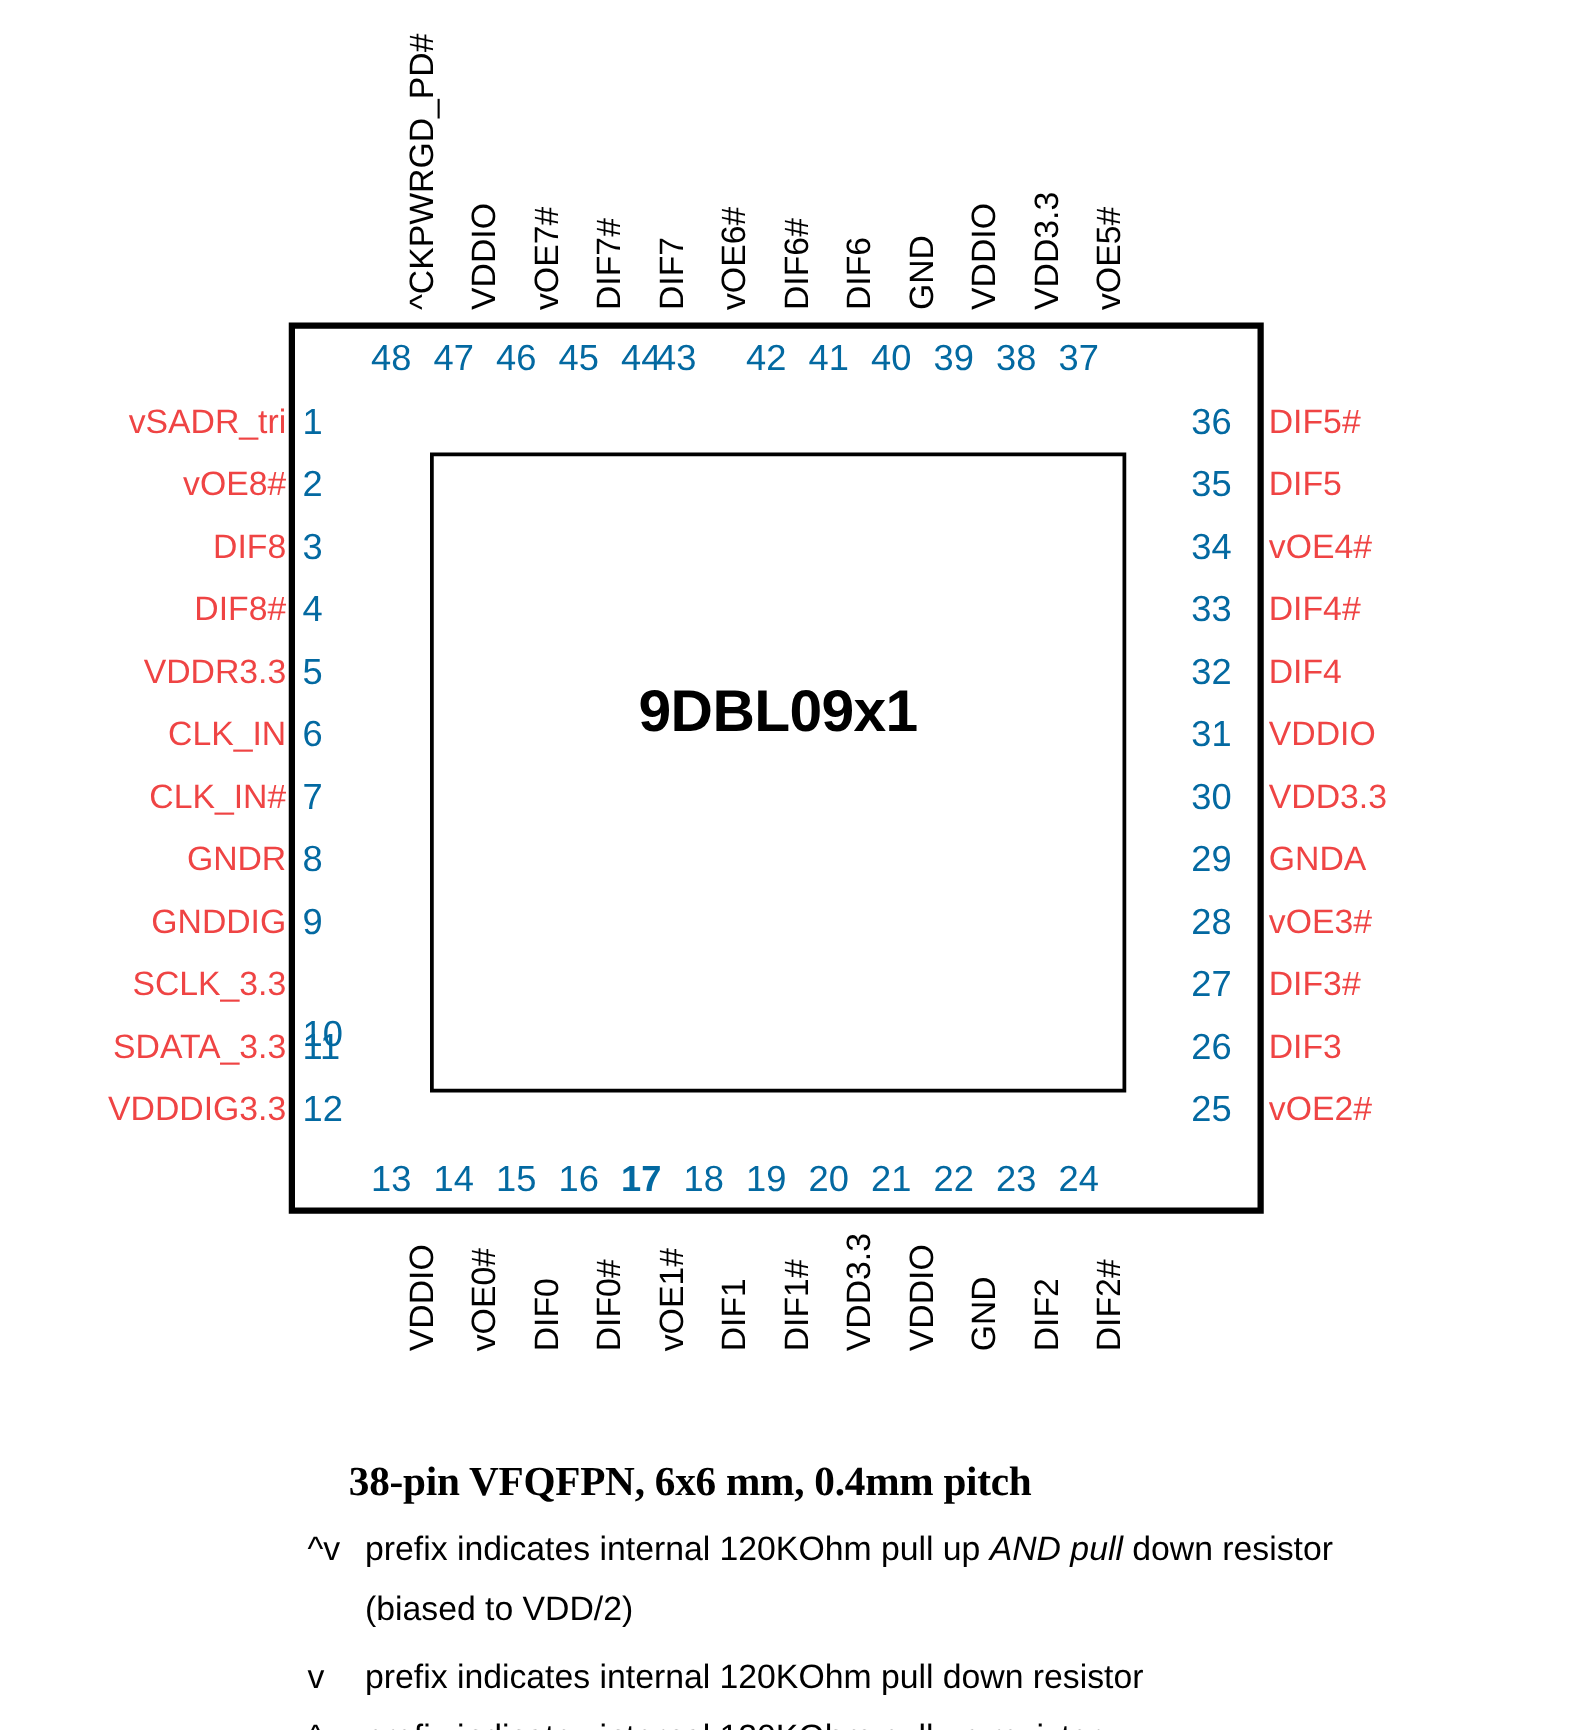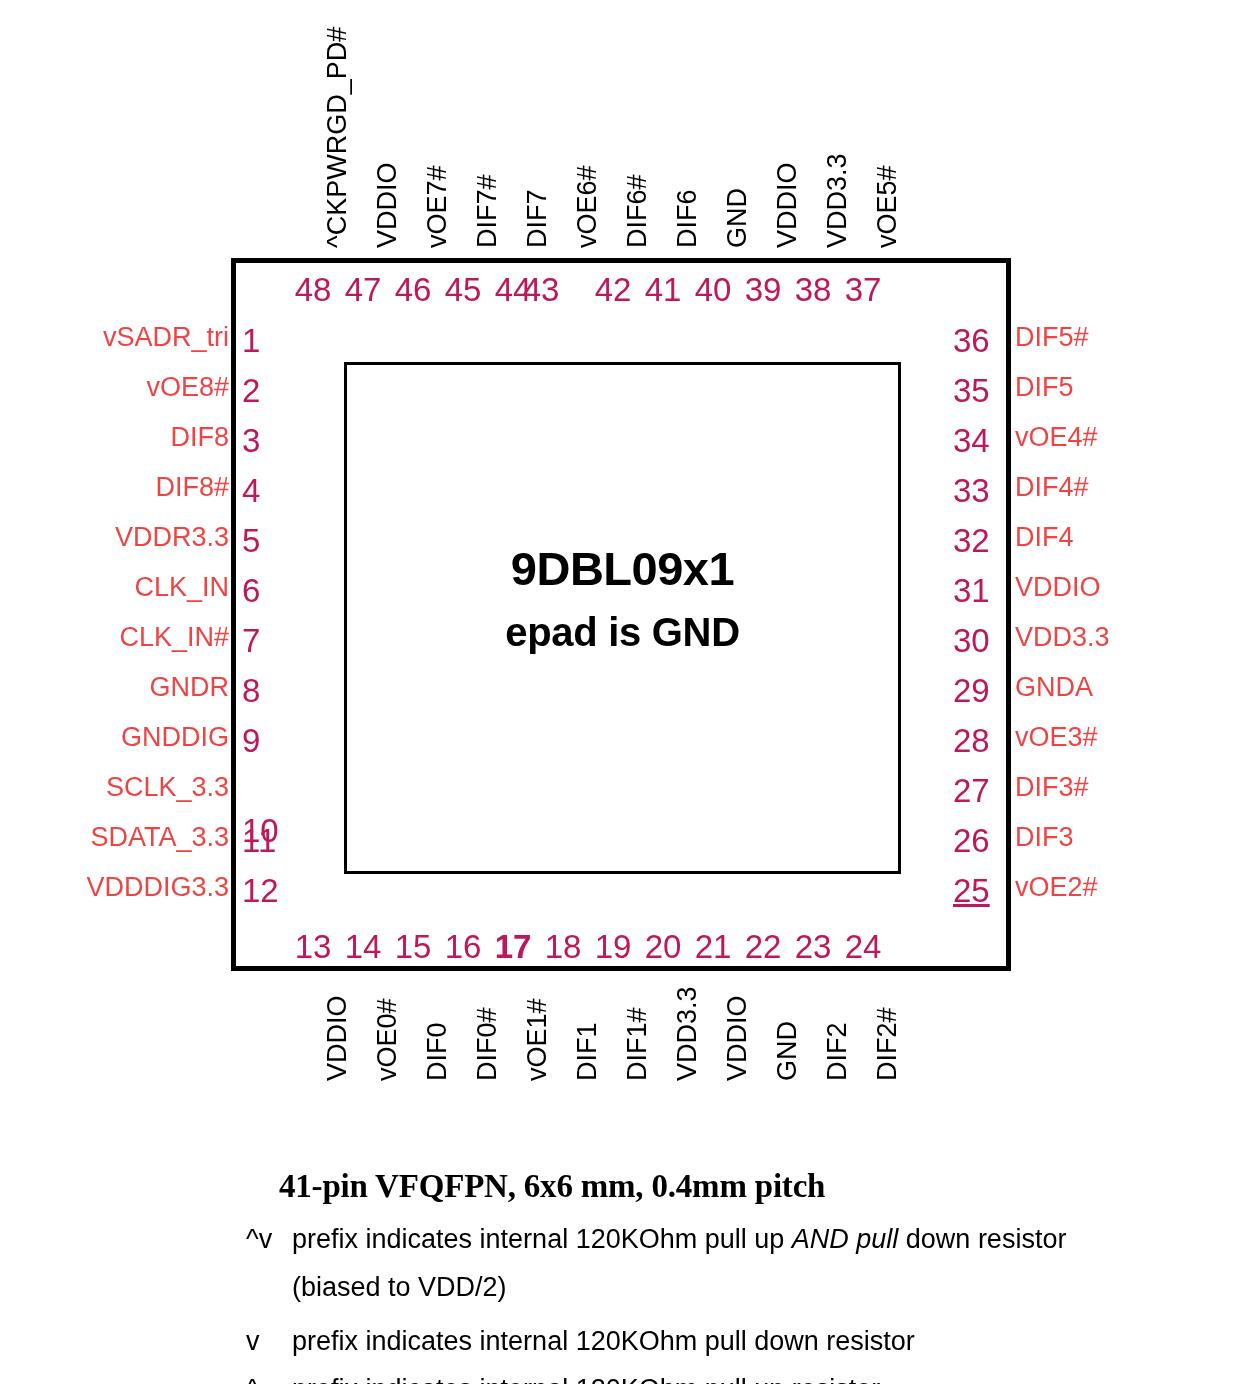--- a/index.html
+++ b/index.html
@@ -47,23 +47,23 @@
   #part-text .part-sub {
     font-size: 40px;
     font-weight: bold;
     letter-spacing: -0.3px;
     margin-top: 8px;
   }
 
   
   .pin-num {
     position: absolute;
-    font-size: 33px;
+    font-size: 29px;
     font-weight: normal;
-    color: #be185d;
+    color: #0369a1;
     white-space: nowrap;
   }
   .pin-num.top, .pin-num.bottom {
     width: 50px;
     text-align: center;
   }
   .pin-num.left {
     width: 46px;
     text-align: left;
   }
@@ -154,21 +154,20 @@
   #note-2 { top: 206px; }
 </style>
 </head>
 <body>
 
 <div id="pkg-outline"></div>
 <div id="epad-outline"></div>
 
 <div id="part-text">
   <div class="part-number">9DBL09x1</div>
-  <div class="part-sub">epad is GND</div>
 </div>
 
 <div id="pins-layer">
     <div class="pin-num top" style="left: 288px; top: 271px;">48</div>
     <div class="pin-name-v top" style="left: 288px; top: 248px;">
       <span>^CKPWRGD_PD#</span>
     </div>
     <div class="pin-num top" style="left: 338px; top: 271px;">47</div>
     <div class="pin-name-v top" style="left: 338px; top: 248px;">
       <span>VDDIO</span>
@@ -300,26 +299,26 @@
     <div class="pin-num right" style="left: 953px; top: 622px;">30</div>
     <div class="pin-name-h right" style="left: 1015px; top: 622px;">VDD3.3</div>
     <div class="pin-num right" style="left: 953px; top: 672px;">29</div>
     <div class="pin-name-h right" style="left: 1015px; top: 672px;">GNDA</div>
     <div class="pin-num right" style="left: 953px; top: 722px;">28</div>
     <div class="pin-name-h right" style="left: 1015px; top: 722px;">vOE3#</div>
     <div class="pin-num right" style="left: 953px; top: 772px;">27</div>
     <div class="pin-name-h right" style="left: 1015px; top: 772px;">DIF3#</div>
     <div class="pin-num right" style="left: 953px; top: 822px;">26</div>
     <div class="pin-name-h right" style="left: 1015px; top: 822px;">DIF3</div>
-    <div class="pin-num right" style="left: 953px; top: 872px; text-decoration: underline;">25</div>
+    <div class="pin-num right" style="left: 953px; top: 872px;">25</div>
     <div class="pin-name-h right" style="left: 1015px; top: 872px;">vOE2#</div>
   </div>
 
 <div id="footer">
-  <div id="footer-title">41-pin VFQFPN, 6x6 mm, 0.4mm pitch</div>
+  <div id="footer-title">38-pin VFQFPN, 6x6 mm, 0.4mm pitch</div>
 
   <div class="note-row" id="note-0">
     <span class="note-sym">^v</span>
     <span class="note-text"><span>prefix indicates internal 120KOhm pull up </span><i>AND pull</i><span> down resistor</span></span>
   </div>
 
   <div class="note-row" id="note-0b">
     <span class="note-text">(biased to VDD/2)</span>
   </div>
 

